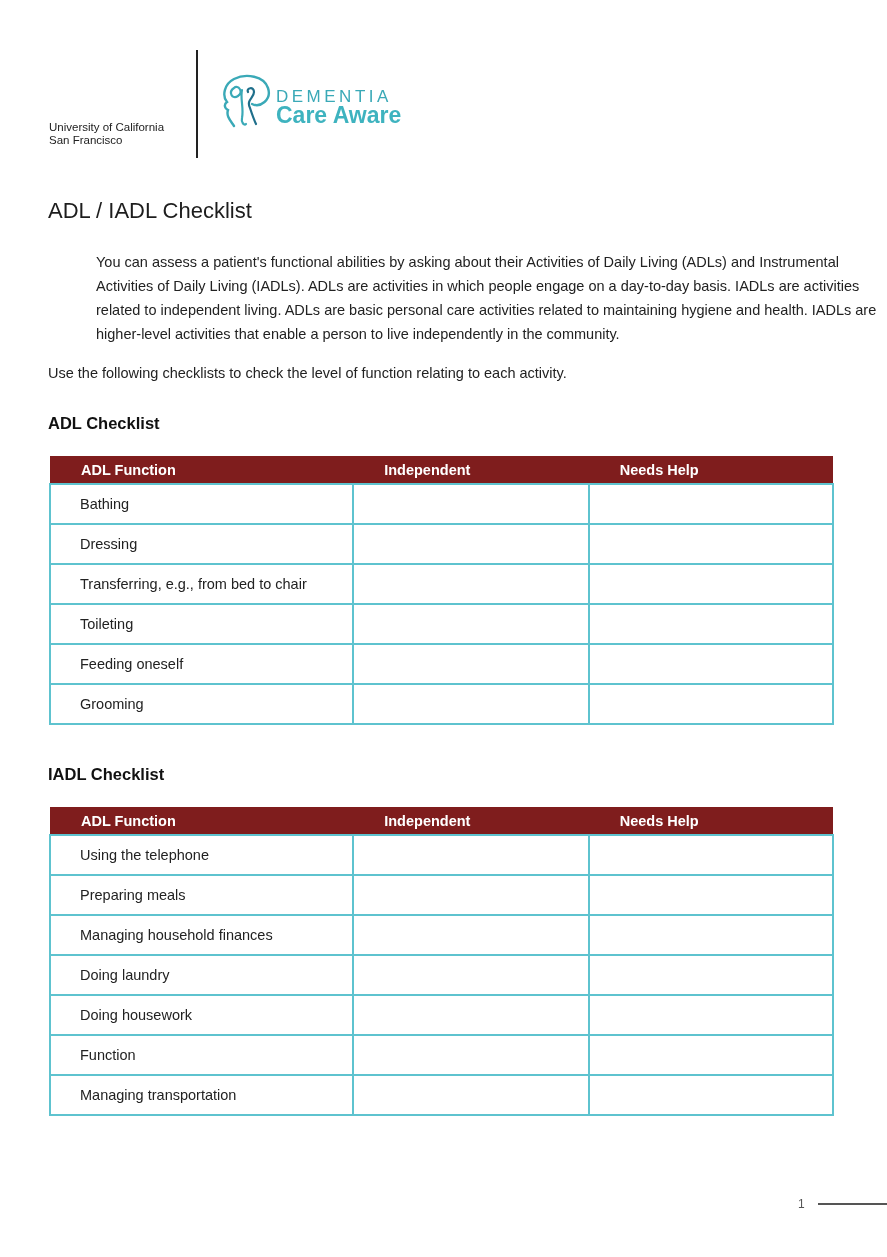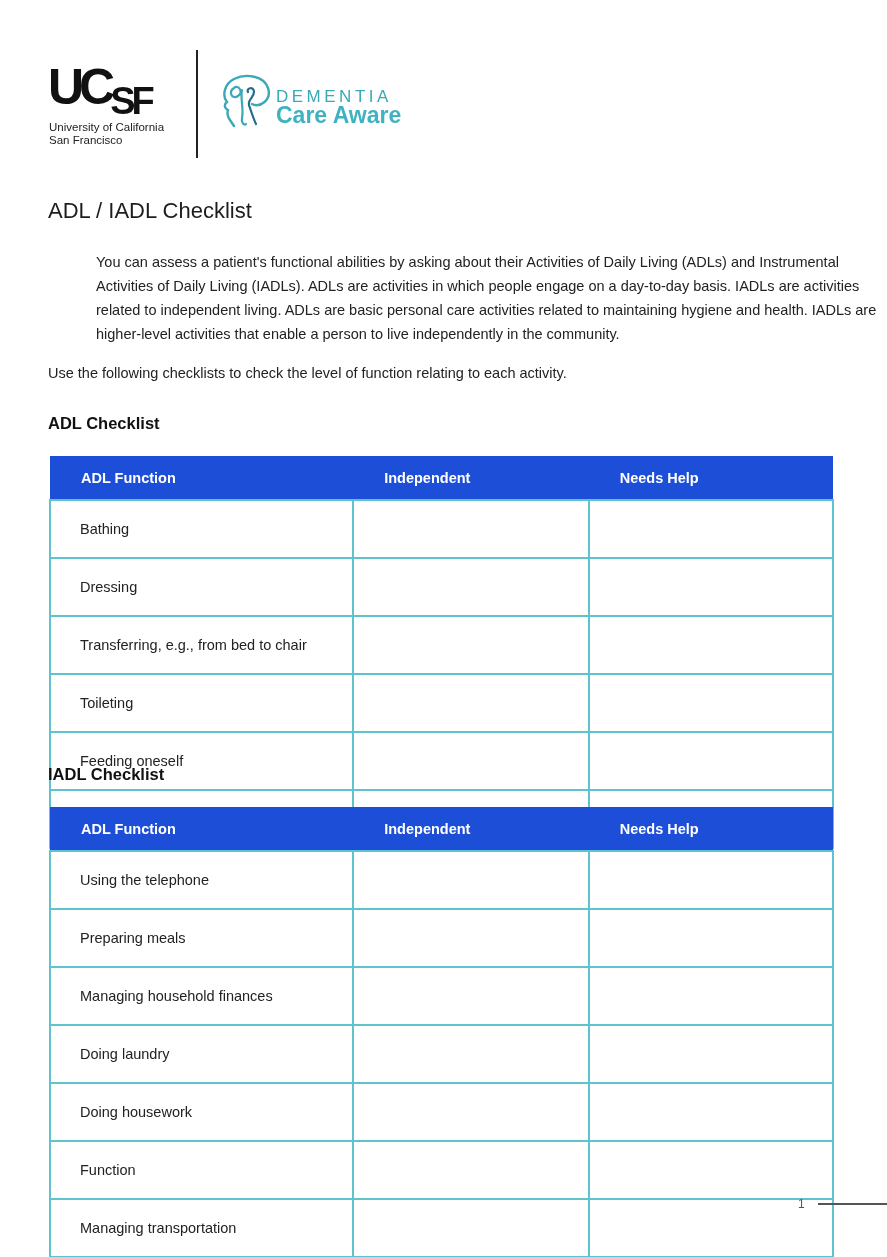--- a/index.html
+++ b/index.html
@@ -20,34 +20,33 @@
   .intro { position: absolute; left: 48px; top: 250px; width: 795px; font-size: 14.5px; line-height: 24px; color: #222; margin-left: 48px; }
   .intro2 { position: absolute; left: 48px; top: 361px; width: 795px; font-size: 14.5px; line-height: 24px; color: #222; }
 
   .section-h { position: absolute; left: 48px; font-size: 16.5px; font-weight: bold; color: #111; }
   #h-adl { top: 414px; }
   #h-iadl { top: 765px; }
 
   table.check { position: absolute; left: 49px; width: 785px; border-collapse: collapse; }
   #tbl-adl { top: 456px; }
   #tbl-iadl { top: 807px; }
-  table.check th { background: #1d4ed8; color: #ffffff; text-align: left; font-size: 14.5px; font-weight: bold; height: 44px; padding-left: 31px; border: none; }
-  table.check td { height: 58px; border: 2px solid #5ec3cf; font-size: 14.5px; color: #222; padding-left: 29px; }
+  table.check th { background: #7f1d1d; color: #ffffff; text-align: left; font-size: 14.5px; font-weight: bold; height: 28px; padding-left: 31px; border: none; }
+  table.check td { height: 40px; border: 2px solid #5ec3cf; font-size: 14.5px; color: #222; padding-left: 29px; }
   table.check col.c1 { width: 304px; }
   table.check col.c2 { width: 236px; }
   table.check col.c3 { width: 245px; }
 
   .page-num { position: absolute; left: 798px; top: 1197px; font-size: 12px; color: #555; }
   .page-line { position: absolute; left: 818px; top: 1203px; width: 69px; height: 1.5px; background: #555; }
 </style>
 </head>
 <body>
 
 <div class="header">
-  <div class="ucsf-mark"><span>UC</span><span class="sf">SF</span></div>
   <div class="ucsf-sub">
     <div>University of California</div>
     <div>San Francisco</div>
   </div>
   <div class="divider"></div>
   <div class="dca">
     <svg width="52" height="56" viewBox="0 0 52 56">
       <path d="M14 52 C10 46 6 42 8 36 C4 34 4 30 7 28 C2 22 4 10 14 5 C26 -1 44 2 48 14 C52 26 40 34 32 30" fill="none" stroke="#3aa9b7" stroke-width="2.4" stroke-linecap="round"></path>
       <path d="M14 14 C8 18 12 26 18 22 C24 18 18 10 14 14 M22 16 C20 24 24 34 22 44 C21 48 24 52 26 50" fill="none" stroke="#3aa9b7" stroke-width="2.2" stroke-linecap="round"></path>
       <path d="M28 18 C26 14 34 12 34 18 C34 24 26 26 30 34 C32 40 34 46 36 50" fill="none" stroke="#1f6f8b" stroke-width="2.2" stroke-linecap="round"></path>

